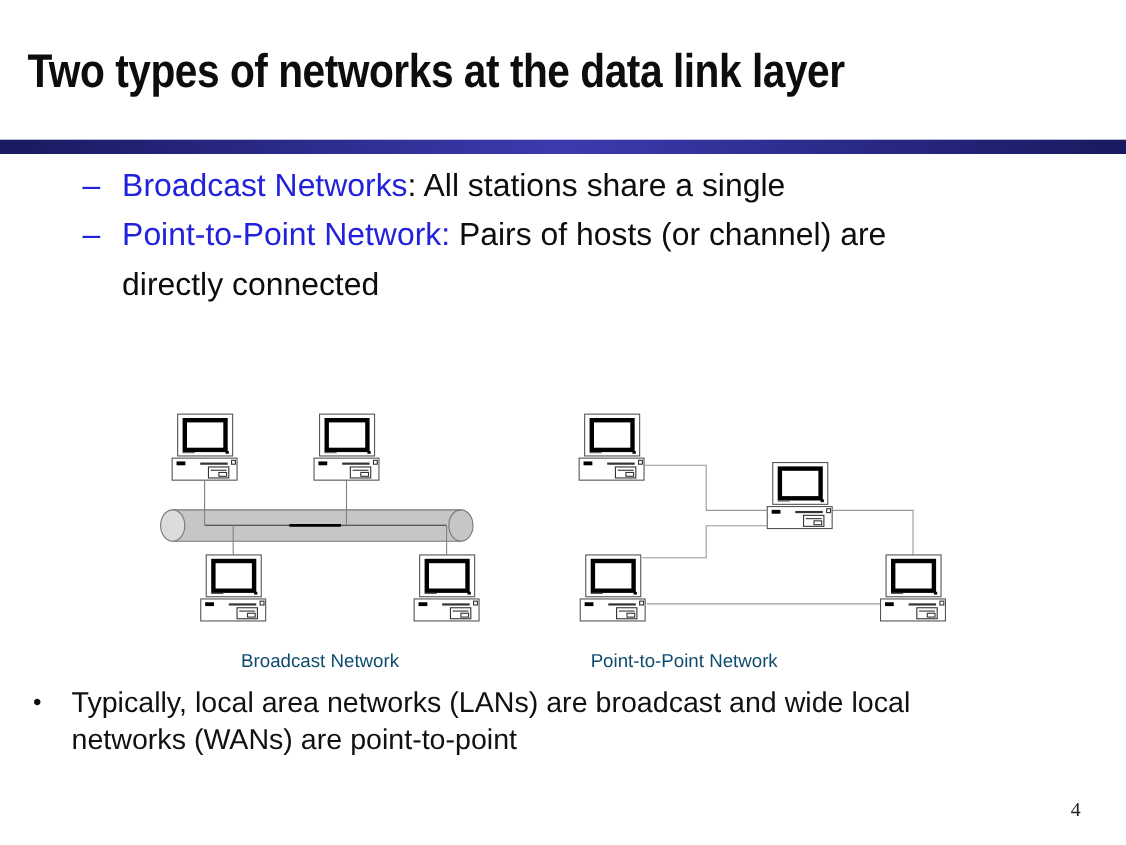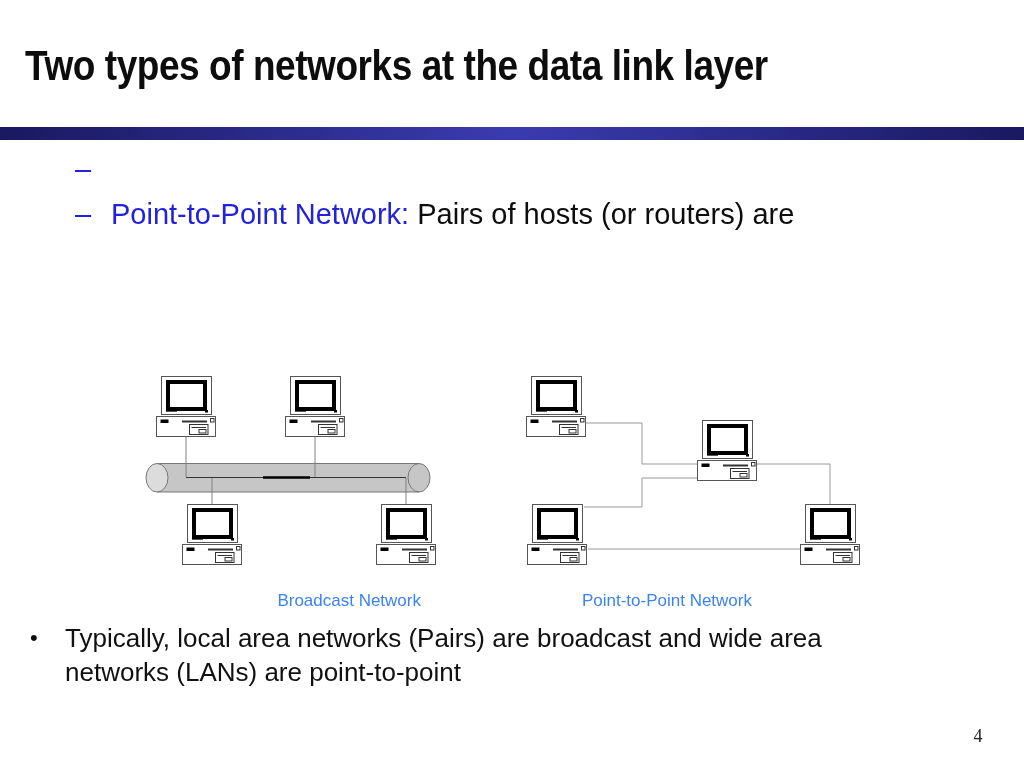--- a/index.html
+++ b/index.html
@@ -17,22 +17,22 @@
     background:linear-gradient(90deg,#191960 0%,#3b3bb0 50%,#191960 100%);
   }
   .bullets{position:absolute;left:75px;top:147px;width:880px;font-size:29px;line-height:45px;}
   .bullet{display:flex;}
   .bullet .marker{flex:0 0 36px;color:#2222dd;}
   .bullet .btext{flex:1;}
   .lead{color:#2222dd;}
   .rest,.bline2{color:#0d0d0d;}
   .diagram-svg{position:absolute;left:0;top:0;width:1024px;height:768px;pointer-events:none;}
   .diagram-label{
-    position:absolute;top:591px;width:260px;text-align:right;
-    font-size:17px;color:#3b82f6;
+    position:absolute;top:591px;width:260px;text-align:center;
+    font-size:17px;color:#0c4a6e;
   }
   .label-broadcast{left:161px;}
   .label-p2p{left:492px;}
   .note{position:absolute;left:30px;top:621px;width:940px;font-size:26px;line-height:34px;display:flex;}
   .note .marker{flex:0 0 35px;font-size:22px;color:#0d0d0d;}
   .page-number{
     position:absolute;left:960px;top:726px;width:36px;text-align:center;
     font-family:"Liberation Serif",serif;font-size:18px;color:#222;
   }
 </style>
@@ -42,26 +42,28 @@
 <div class="slide">
 
   <div class="title">Two types of networks at the data link layer</div>
 
   <div class="divider-bar"></div>
 
   <div class="bullets">
     <div class="bullet">
       <div class="marker">–</div>
       <div class="btext">
+        <div><span class="lead">Broadcast Networks</span><span class="rest">: All stations share a single</span></div>
       </div>
     </div>
     <div class="bullet">
       <div class="marker">–</div>
       <div class="btext">
-        <div><span class="lead">Point-to-Point Network:</span><span class="rest"> Pairs of hosts (or routers) are</span></div>
+        <div><span class="lead">Point-to-Point Network:</span><span class="rest"> Pairs of hosts (or channel) are</span></div>
+        <div class="bline2">directly connected</div>
       </div>
     </div>
   </div>
 
   <svg class="diagram-svg" viewBox="0 0 1024 768">
     <defs>
       <g id="pc">
         <rect x="6.5" y="0.5" width="50" height="38" fill="#ffffff" stroke="#555555"></rect>
         <rect x="13" y="6" width="37" height="27" fill="#ffffff" stroke="#000000" stroke-width="4"></rect>
         <line x1="11" y1="35.5" x2="22" y2="35.5" stroke="#555555"></line>
@@ -111,20 +113,20 @@
       <use href="#pc" x="799" y="504"></use>
     </g>
   </svg>
 
   <div class="diagram-label label-broadcast">Broadcast Network</div>
   <div class="diagram-label label-p2p">Point-to-Point Network</div>
 
   <div class="note">
     <div class="marker">•</div>
     <div class="btext">
-      <div>Typically, local area networks (Pairs) are broadcast and wide area</div>
-      <div>networks (LANs) are point-to-point</div>
+      <div>Typically, local area networks (LANs) are broadcast and wide local</div>
+      <div>networks (WANs) are point-to-point</div>
     </div>
   </div>
 
   <div class="page-number">4</div>
 
 </div>
 
 </body></html>

